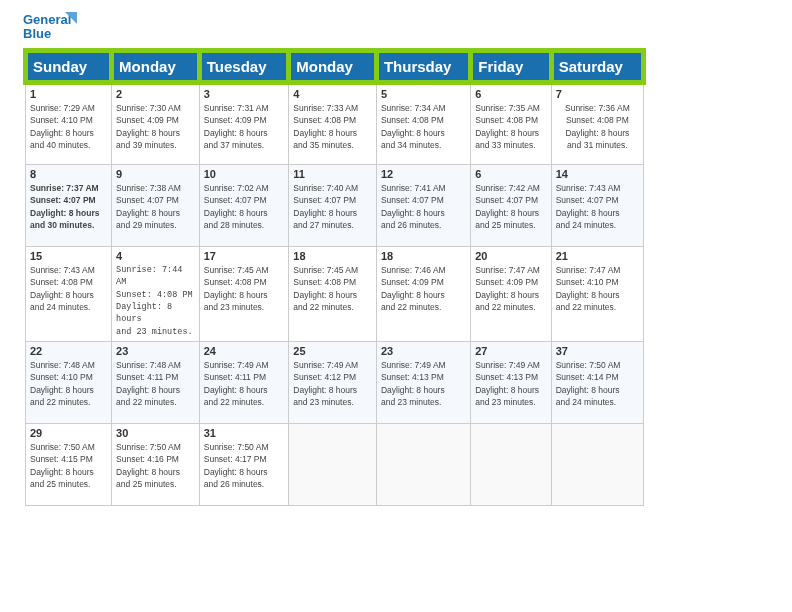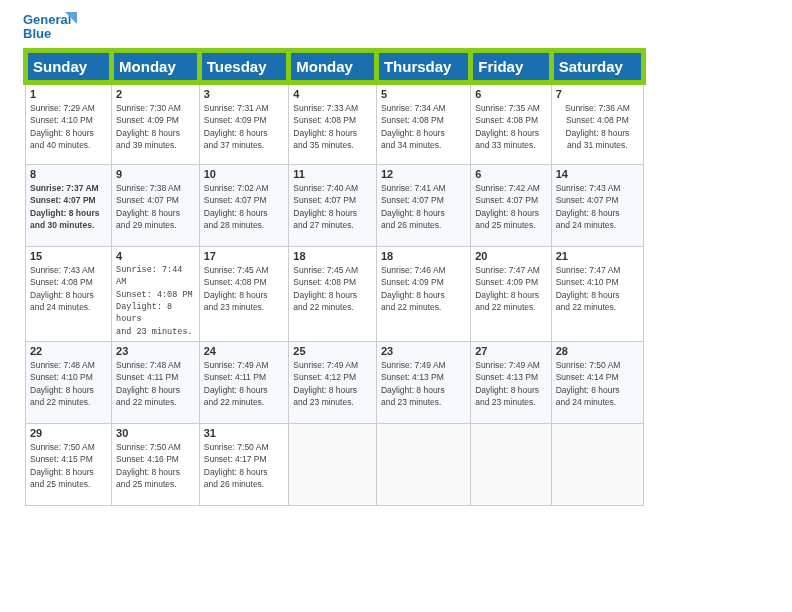--- a/index.html
+++ b/index.html
@@ -308,21 +308,21 @@
 and 23 minutes.</div>
           </td>
           <td>
             <span class="day-num">27</span>
             <div class="day-info" style="white-space: pre-line;">Sunrise: 7:49 AM
 Sunset: 4:13 PM
 Daylight: 8 hours
 and 23 minutes.</div>
           </td>
           <td>
-            <span class="day-num">28</span>
+            <span class="day-num">37</span>
             <div class="day-info" style="white-space: pre-line;">Sunrise: 7:50 AM
 Sunset: 4:14 PM
 Daylight: 8 hours
 and 24 minutes.</div>
           </td>
         </tr>
         <tr>
           <td>
             <span class="day-num">29</span>
             <div class="day-info" style="white-space: pre-line;">Sunrise: 7:50 AM

